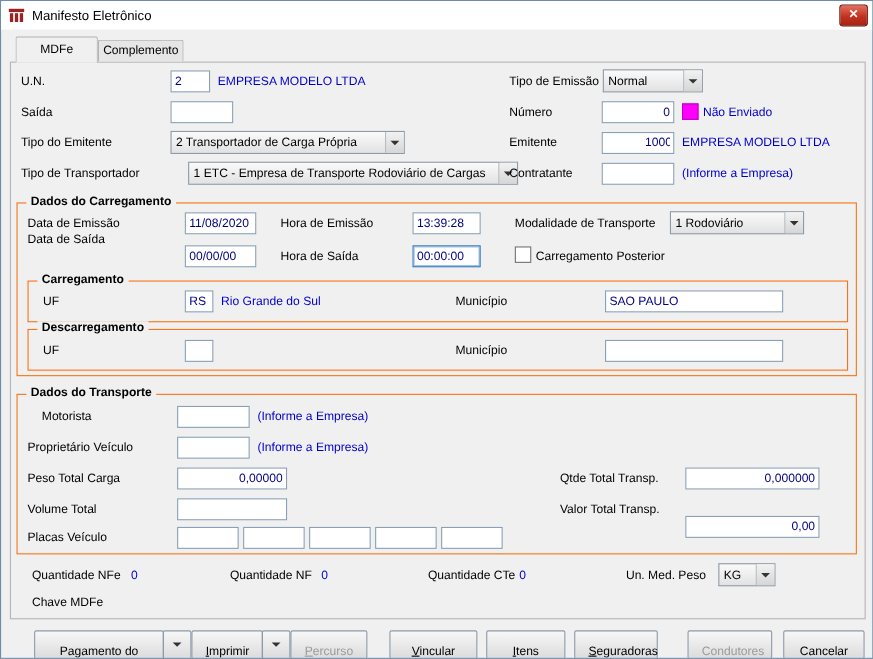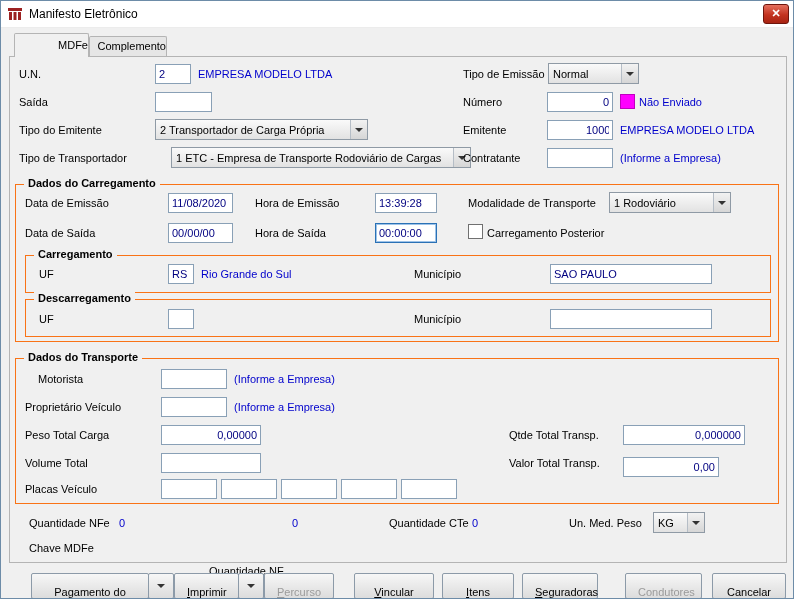--- a/index.html
+++ b/index.html
@@ -11,21 +11,21 @@
   .titlebar { position:absolute; left:0; top:0; right:0; height:26px; background:#ffffff; border-bottom:1px solid #ececec; }
   .app-icon { position:absolute; left:6px; top:5px; width:16px; height:16px; }
   .title { position:absolute; left:28px; top:6px; font-size:12px; white-space:nowrap;text-align:center; }
   .close-btn {
     position:absolute; right:4px; top:3px; width:24px; height:18px;
     background:linear-gradient(#e4705e, #c3321f 55%, #a82413); border:1px solid #6e150c;
     border-radius:3px; color:#fff; text-align:center; line-height:17px; font-size:11px; font-weight:bold; cursor:pointer;
   }
   .tab {
     position:absolute; border:1px solid #b4b4b4; border-bottom:none;
-    border-radius:2px 2px 0 0; text-align:right; white-space:nowrap; box-sizing:border-box; cursor:pointer;
+    border-radius:2px 2px 0 0; text-align:center; white-space:nowrap; box-sizing:border-box; cursor:pointer;
   }
   .tab.active { background:#f0f0f0; z-index:3; line-height:23px; }
   .tab.inactive { background:#e6e6e6; z-index:1; line-height:19px; }
   .tabpanel { position:absolute; left:8px; top:55px; width:778px; height:507px; border:1px solid #b4b4b4; box-sizing:border-box; background:#f0f0f0; z-index:0; }
   .lbl { position:absolute; white-space:nowrap; z-index:2; }
   .hint { color:#0000cc; }
   .val { color:#0000cc; }
   .input {
     position:absolute; height:20px; box-sizing:border-box; border:1px solid #89a0b6;
     background:#fff; color:#000080; font:11px "Liberation Sans", sans-serif;
@@ -124,21 +124,21 @@
   <div class="lbl" style="left:254px;top:196px;">Hora de Emissão</div>
   <input class="input" style="left: 374px; top: 192px; width: 62px;" value="13:39:28">
   <div class="lbl" style="left:467px;top:196px;">Modalidade de Transporte</div>
   <div class="combo" style="left:608px;top:191px;width:122px;">
     <span class="combo-text">1 Rodoviário</span>
     <span class="combo-btn">
         <i class="tri"></i>
       </span>
   </div>
 
-  <div class="lbl" style="left:24px;top:226px;">Data de Saída</div>
+  <div class="lbl" style="left:24px;top:211px;">Data de Saída</div>
   <input class="input" style="left: 167px; top: 222px; width: 65px;" value="00/00/00">
   <div class="lbl" style="left:254px;top:226px;">Hora de Saída</div>
   <input class="input focused" style="left: 374px; top: 222px; width: 62px;" value="00:00:00">
   <div class="checkbox" style="left:467px;top:223px;"></div>
   <div class="lbl" style="left:486px;top:226px;">Carregamento Posterior</div>
 
   <div class="group" style="left:24px;top:254px;width:746px;height:38px;">
     <span class="group-title">Carregamento</span>
   </div>
   <div class="lbl" style="left:38px;top:267px;">UF</div>
@@ -168,32 +168,32 @@
   <div class="lbl hint" style="left:233px;top:400px;">(Informe a Empresa)</div>
 
   <div class="lbl" style="left:24px;top:428px;">Peso Total Carga</div>
   <input class="input right" style="left: 160px; top: 424px; width: 100px;" value="0,00000">
   <div class="lbl" style="left:508px;top:428px;">Qtde Total Transp.</div>
   <input class="input right" style="left: 622px; top: 424px; width: 122px;" value="0,000000">
 
   <div class="lbl" style="left:24px;top:456px;">Volume Total</div>
   <input class="input" style="left: 160px; top: 452px; width: 100px;" value="">
   <div class="lbl" style="left:508px;top:456px;">Valor Total Transp.</div>
-  <input class="input right" style="left: 622px; top: 456px; width: 96px;" value="0,00">
+  <input class="input right" style="left: 622px; top: 468px; width: 122px;" value="0,00">
 
   <div class="lbl" style="left:24px;top:482px;">Placas Veículo</div>
   <input class="input" style="left: 160px; top: 478px; width: 56px;" value="">
   <input class="input" style="left: 220px; top: 478px; width: 56px;" value="">
   <input class="input" style="left: 280px; top: 478px; width: 56px;" value="">
   <input class="input" style="left: 340px; top: 478px; width: 56px;" value="">
   <input class="input" style="left: 400px; top: 478px; width: 56px;" value="">
 
   <div class="lbl" style="left:28px;top:516px;">Quantidade NFe</div>
   <div class="lbl val" style="left:118px;top:516px;">0</div>
-  <div class="lbl" style="left:208px;top:516px;margin-top:48px;">Quantidade NF</div>
+  <div class="lbl" style="left:208px;top:516px;">Quantidade NF</div>
   <div class="lbl val" style="left:291px;top:516px;">0</div>
   <div class="lbl" style="left:388px;top:516px;">Quantidade CTe</div>
   <div class="lbl val" style="left:471px;top:516px;">0</div>
   <div class="lbl" style="left:568px;top:516px;">Un. Med. Peso</div>
   <div class="combo" style="left:652px;top:511px;width:52px;">
     <span class="combo-text">KG</span>
     <span class="combo-btn">
         <i class="tri"></i>
       </span>
   </div>

